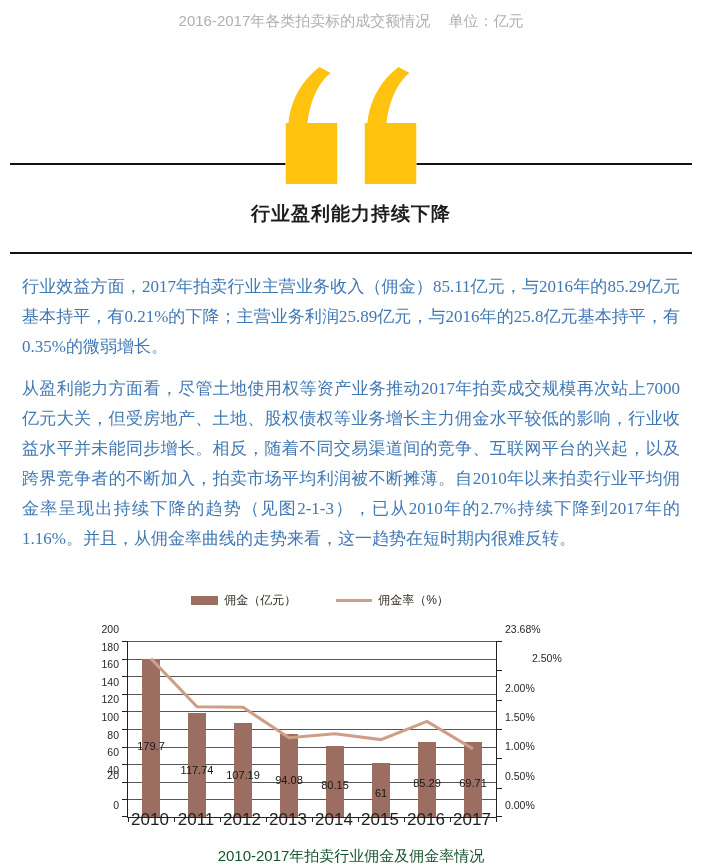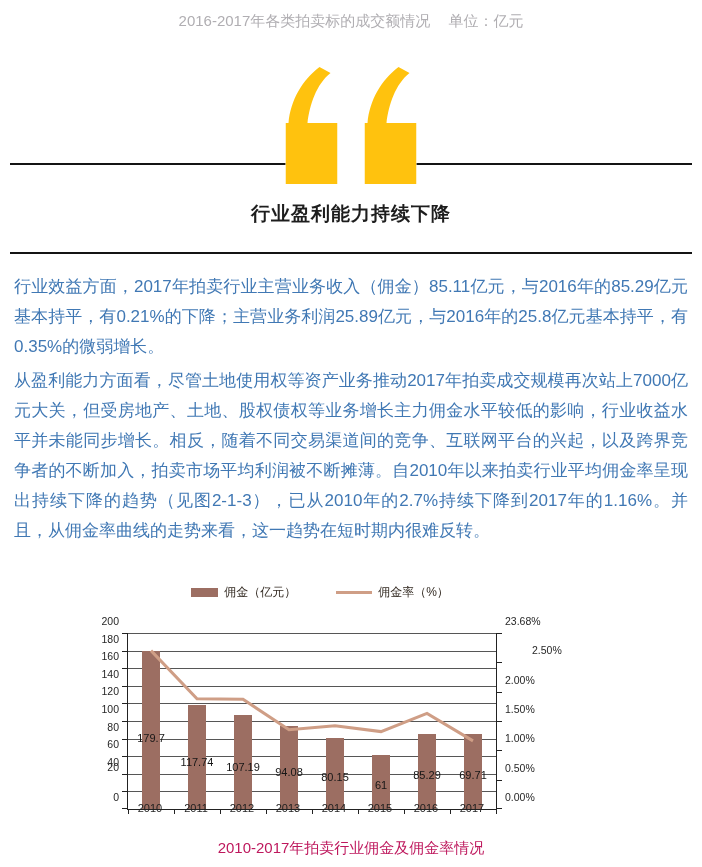--- a/index.html
+++ b/index.html
@@ -9,21 +9,21 @@
   .top-caption .unit{margin-left:14px;}
   .quote-wrap{position:relative;height:118px;margin-top:36px;}
   .rule{border-top:2px solid #141414;height:0;}
   .rule-abs{position:absolute;top:96px;left:10px;right:10px;}
   .quote-box{position:absolute;left:50%;top:0;transform:translateX(-50%);
              display:flex;gap:27px;background:#ffffff;}
   .section-title{margin:16px 0 0;text-align:center;font-size:19px;font-weight:bold;
                  color:#1d1d1d;letter-spacing:1px;}
   .rule2{margin:25px 10px 0;}
   .article{margin:18px 10px 0;font-size:17px;line-height:30px;color:#4078b4;text-align:justify;}
-  .article p{margin:4px;}
+  .article p{margin:12px;font-family:Liberation Serif, serif;}
   
   .legend{margin:38px 0 20px 93px;width:454px;display:flex;justify-content:center;
           align-items:center;gap:40px;font-size:12px;color:#332a22;}
   .legend-item{display:flex;align-items:center;}
   .swatch-bar{display:inline-block;width:27px;height:9px;margin-right:6px;}
   .swatch-line{display:inline-block;width:36px;height:3px;margin-right:6px;}
   .chart-area{position:relative;width:454px;height:176px;margin-left:93px;}
   .y-left{position:absolute;left:0;top:0;width:34px;height:176px;}
   .ylab-left{position:absolute;right:8px;font-size:10.5px;color:#272727;white-space:nowrap;}
   .y-right{position:absolute;left:409px;top:0;width:45px;height:176px;}
@@ -32,22 +32,22 @@
         border-left:1px solid #222;border-right:1px solid #222;border-bottom:1px solid #222;margin-top:12px;}
   .gridline{position:absolute;left:0;width:368px;height:1px;background:#565656;}
   .tick-left{position:absolute;left:-6px;width:6px;height:1px;background:#222;}
   .tick-right{position:absolute;left:368px;width:6px;height:1px;background:#222;}
   .tick-x{position:absolute;top:176px;width:1px;height:5px;background:#222;}
   .bar{position:absolute;bottom:0;width:18px;}
   .bar-label{position:absolute;left:50%;transform:translateX(-50%);
              font-size:11px;color:#161616;white-space:nowrap;}
   .rate-line{position:absolute;left:0;top:0;overflow:visible;}
   .x-axis-labels{position:relative;width:454px;height:18px;margin-left:93px;}
-  .xlab{position:absolute;top:5px;text-align:center;font-size:11px;color:#1f1f1f;}
-  .chart-caption{margin-top:24px;text-align:center;font-size:15px;color:#be185d;}
+  .xlab{position:absolute;top:5px;text-align:center;font-size:17px;color:#1f1f1f;}
+  .chart-caption{margin-top:24px;text-align:center;font-size:15px;color:#14532d;}
 </style>
 </head>
 <body>
 
 <div class="top-caption">
   <span>2016-2017年各类拍卖标的成交额情况</span>
   <span class="unit">单位：亿元</span>
 </div>
 
 <div class="quote-wrap">

